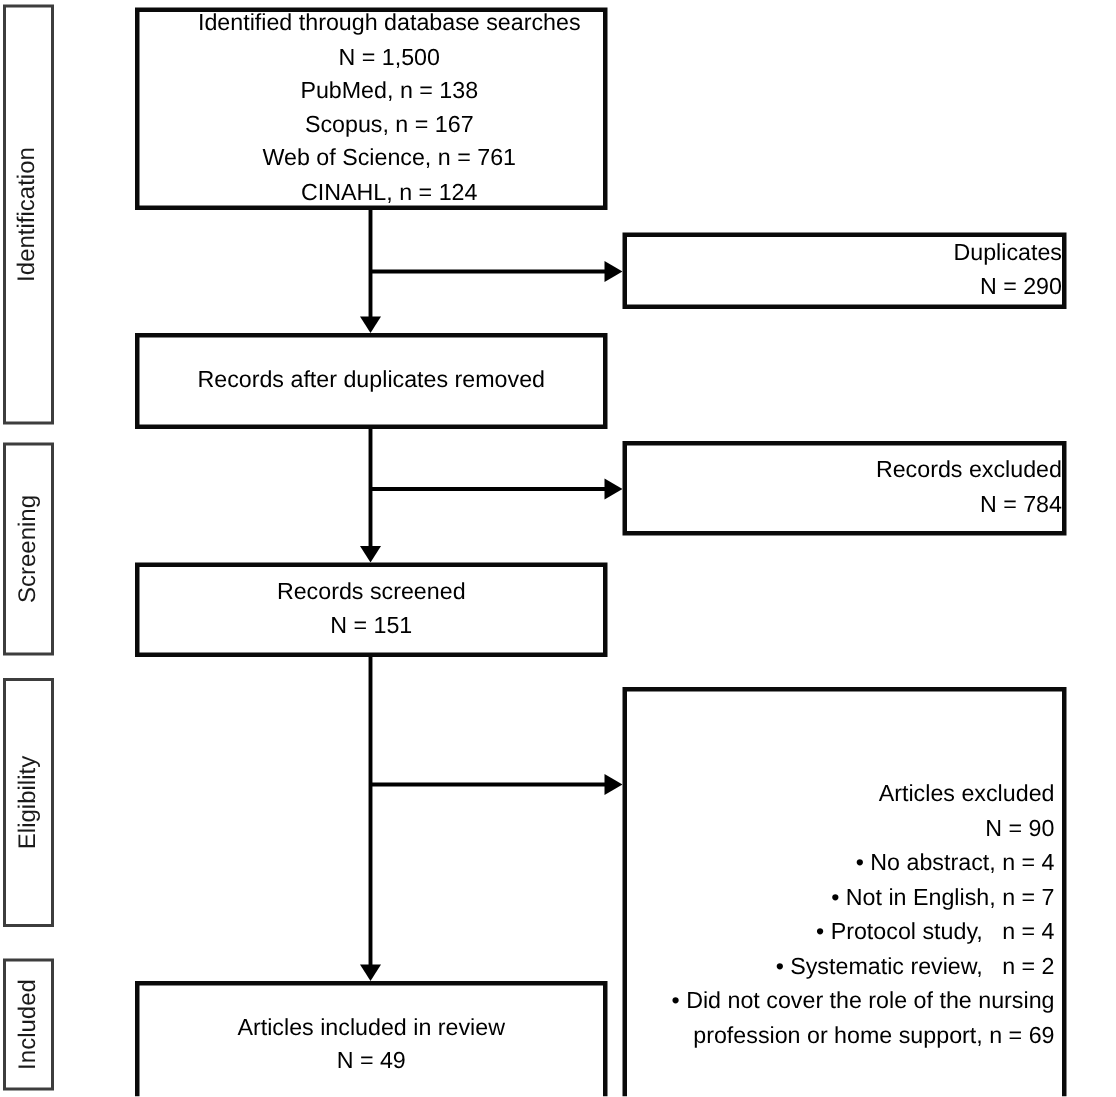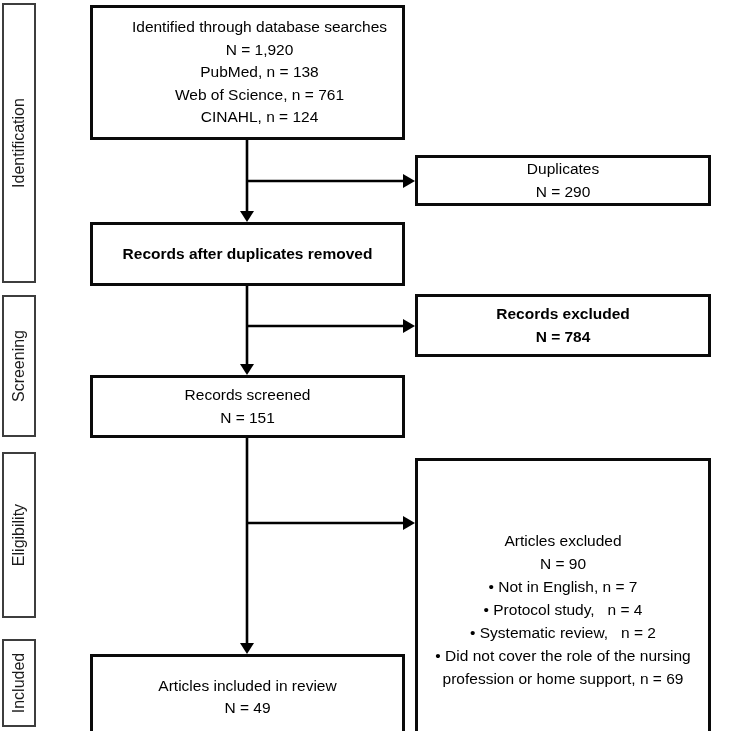--- a/index.html
+++ b/index.html
@@ -41,25 +41,25 @@
     justify-content: center;
     text-align: center;
   }
   .flow-box .line {
     font-size: 15.5px;
     line-height: 22.5px;
     white-space: pre-wrap;
     width: 100%;
   }
   .main-col { left: 90px; width: 315px; }
-  .right-col { left: 415px; width: 296px; }
+  .right-col { left: 415px; width: 296px; text-align: right; }
   .box-identified        { top: 5px;   height: 135px; padding-left: 24px; }
   .box-duplicates        { top: 155px; height: 51px;  }
-  .box-after-duplicates  { top: 222px; height: 64px; font-weight: bold;  }
-  .box-records-excluded  { top: 294px; height: 63px; font-weight: bold;  }
+  .box-after-duplicates  { top: 222px; height: 64px;  }
+  .box-records-excluded  { top: 294px; height: 63px;  }
   .box-records-screened  { top: 375px; height: 63px;  }
   .box-articles-excluded { top: 422px; height: 303px; padding: 6px 5px; margin-top: 36px; }
   .box-articles-excluded .line { line-height: 23px; }
   .box-articles-included { top: 654px; height: 86px;  }
   .stage-identification { top: 3px;   height: 280px; }
   .stage-screening      { top: 295px; height: 142px; }
   .stage-eligibility    { top: 452px; height: 166px; }
   .stage-included       { top: 639px; height: 88px;  }
   svg.connectors {
     position: absolute;
@@ -100,22 +100,23 @@
       <polygon points="403,174 403,188 415,181"></polygon>
       <polygon points="240,364 254,364 247,375"></polygon>
       <polygon points="403,319 403,333 415,326"></polygon>
       <polygon points="240,643 254,643 247,654"></polygon>
       <polygon points="403,516 403,530 415,523"></polygon>
     </g>
   </svg>
 
   <div class="flow-box main-col box-identified">
     <div class="line">Identified through database searches</div>
-    <div class="line">N = 1,920</div>
+    <div class="line">N = 1,500</div>
     <div class="line">PubMed, n = 138</div>
+    <div class="line">Scopus, n = 167</div>
     <div class="line">Web of Science, n = 761</div>
     <div class="line">CINAHL, n = 124</div>
   </div>
 
   <div class="flow-box main-col box-after-duplicates">
     <div class="line">Records after duplicates removed</div>
   </div>
 
   <div class="flow-box main-col box-records-screened">
     <div class="line">Records screened</div>
@@ -133,19 +134,20 @@
   </div>
 
   <div class="flow-box right-col box-records-excluded">
     <div class="line">Records excluded</div>
     <div class="line">N = 784</div>
   </div>
 
   <div class="flow-box right-col box-articles-excluded">
     <div class="line">Articles excluded</div>
     <div class="line">N = 90</div>
+    <div class="line">• No abstract, n = 4</div>
     <div class="line">• Not in English, n = 7</div>
     <div class="line">• Protocol study,   n = 4</div>
     <div class="line">• Systematic review,   n = 2</div>
     <div class="line">• Did not cover the role of the nursing profession or home support, n = 69</div>
   </div>
 
 </div>
 
 </body></html>

